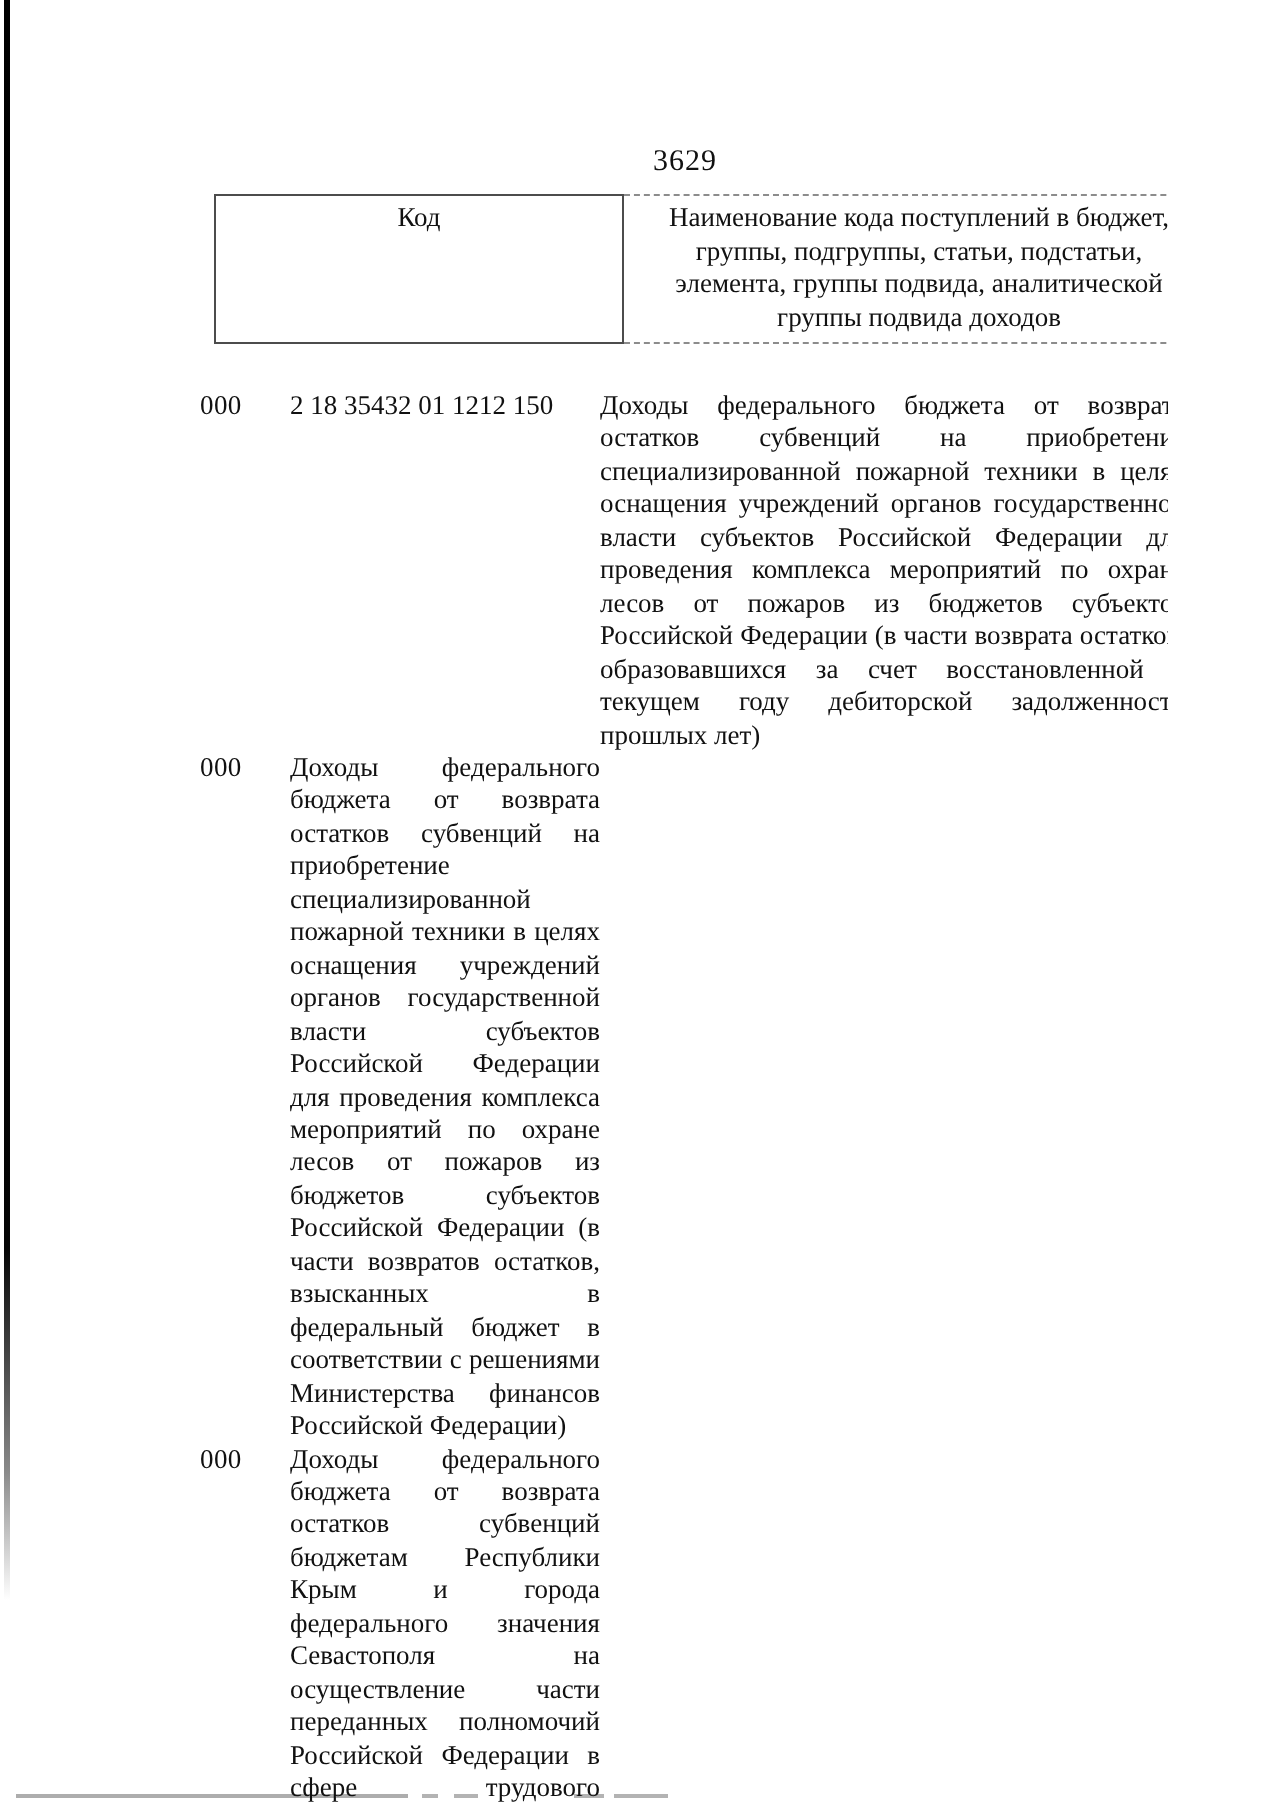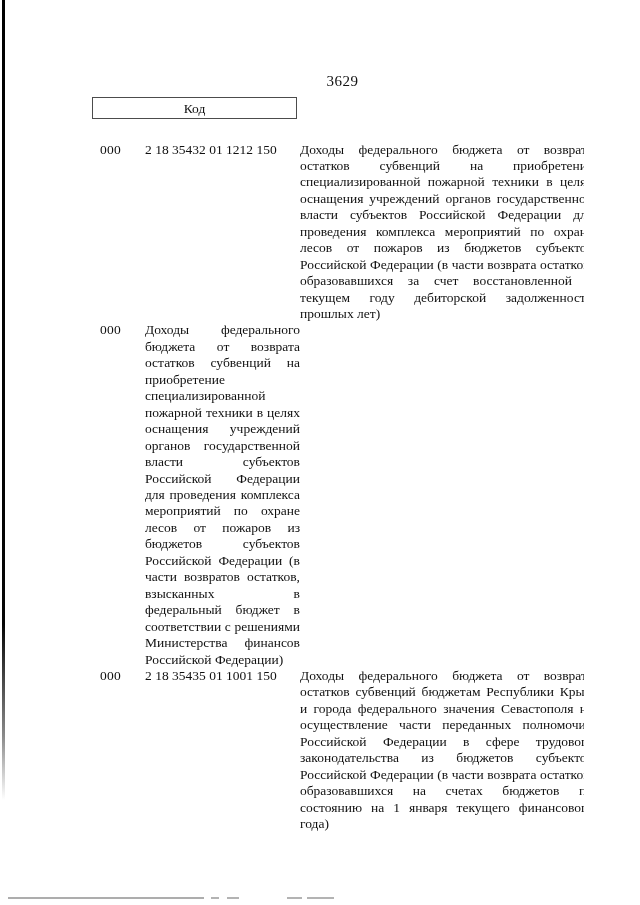--- a/index.html
+++ b/index.html
@@ -43,20 +43,21 @@
   .page-number {
     text-align: center;
     font-size: 15px;
     line-height: 18px;
     letter-spacing: 0.5px;
   }
   .header-table {
     display: grid;
     grid-template-columns: 205px 296px;
     margin-top: 7px;
+    margin-left: 15px;
   }
   .hcell {
     font-size: 13.5px;
     line-height: 16.5px;
     text-align: center;
   }
   .hcell-left {
     border: 1px solid #4c4c4c;
     padding-top: 3px;
   }
@@ -93,38 +94,38 @@
 
   <div class="scan-edge-left"></div>
   <div class="scan-edge-bottom"></div>
 
   <div class="content">
 
     <div class="page-number">3629</div>
 
     <div class="header-table">
       <div class="hcell hcell-left">Код</div>
+      <div class="hcell hcell-right">Наименование кода поступлений в бюджет, группы, подгруппы, статьи, подстатьи, элемента, группы подвида, аналитической группы подвида доходов</div>
     </div>
 
     <div class="rows">
 
       <div class="row">
         <div class="cell cell-admin">000</div>
         <div class="cell cell-code">2 18 35432 01 1212 150</div>
         <div class="cell cell-name">Доходы федерального бюджета от возврата остатков субвенций на приобретение специализированной пожарной техники в целях оснащения учреждений органов государственной власти субъектов Российской Федерации для проведения комплекса мероприятий по охране лесов от пожаров из бюджетов субъектов Российской Федерации (в части возврата остатков, образовавшихся за счет восстановленной в текущем году дебиторской задолженности прошлых лет)</div>
       </div>
 
       <div class="row">
         <div class="cell cell-admin">000</div>
         <div class="cell cell-name">Доходы федерального бюджета от возврата остатков субвенций на приобретение специализированной пожарной техники в целях оснащения учреждений органов государственной власти субъектов Российской Федерации для проведения комплекса мероприятий по охране лесов от пожаров из бюджетов субъектов Российской Федерации (в части возвратов остатков, взысканных в федеральный бюджет в соответствии с решениями Министерства финансов Российской Федерации)</div>
       </div>
 
       <div class="row">
         <div class="cell cell-admin">000</div>
-        <div class="cell cell-code">2 18 35435 01 1001 150</div>
         <div class="cell cell-name">Доходы федерального бюджета от возврата остатков субвенций бюджетам Республики Крым и города федерального значения Севастополя на осуществление части переданных полномочий Российской Федерации в сфере трудового законодательства из бюджетов субъектов Российской Федерации (в части возврата остатков, образовавшихся на счетах бюджетов по состоянию на 1 января текущего финансового года)</div>
       </div>
 
     </div>
 
   </div>
 
 </div>
 
 </body></html>

